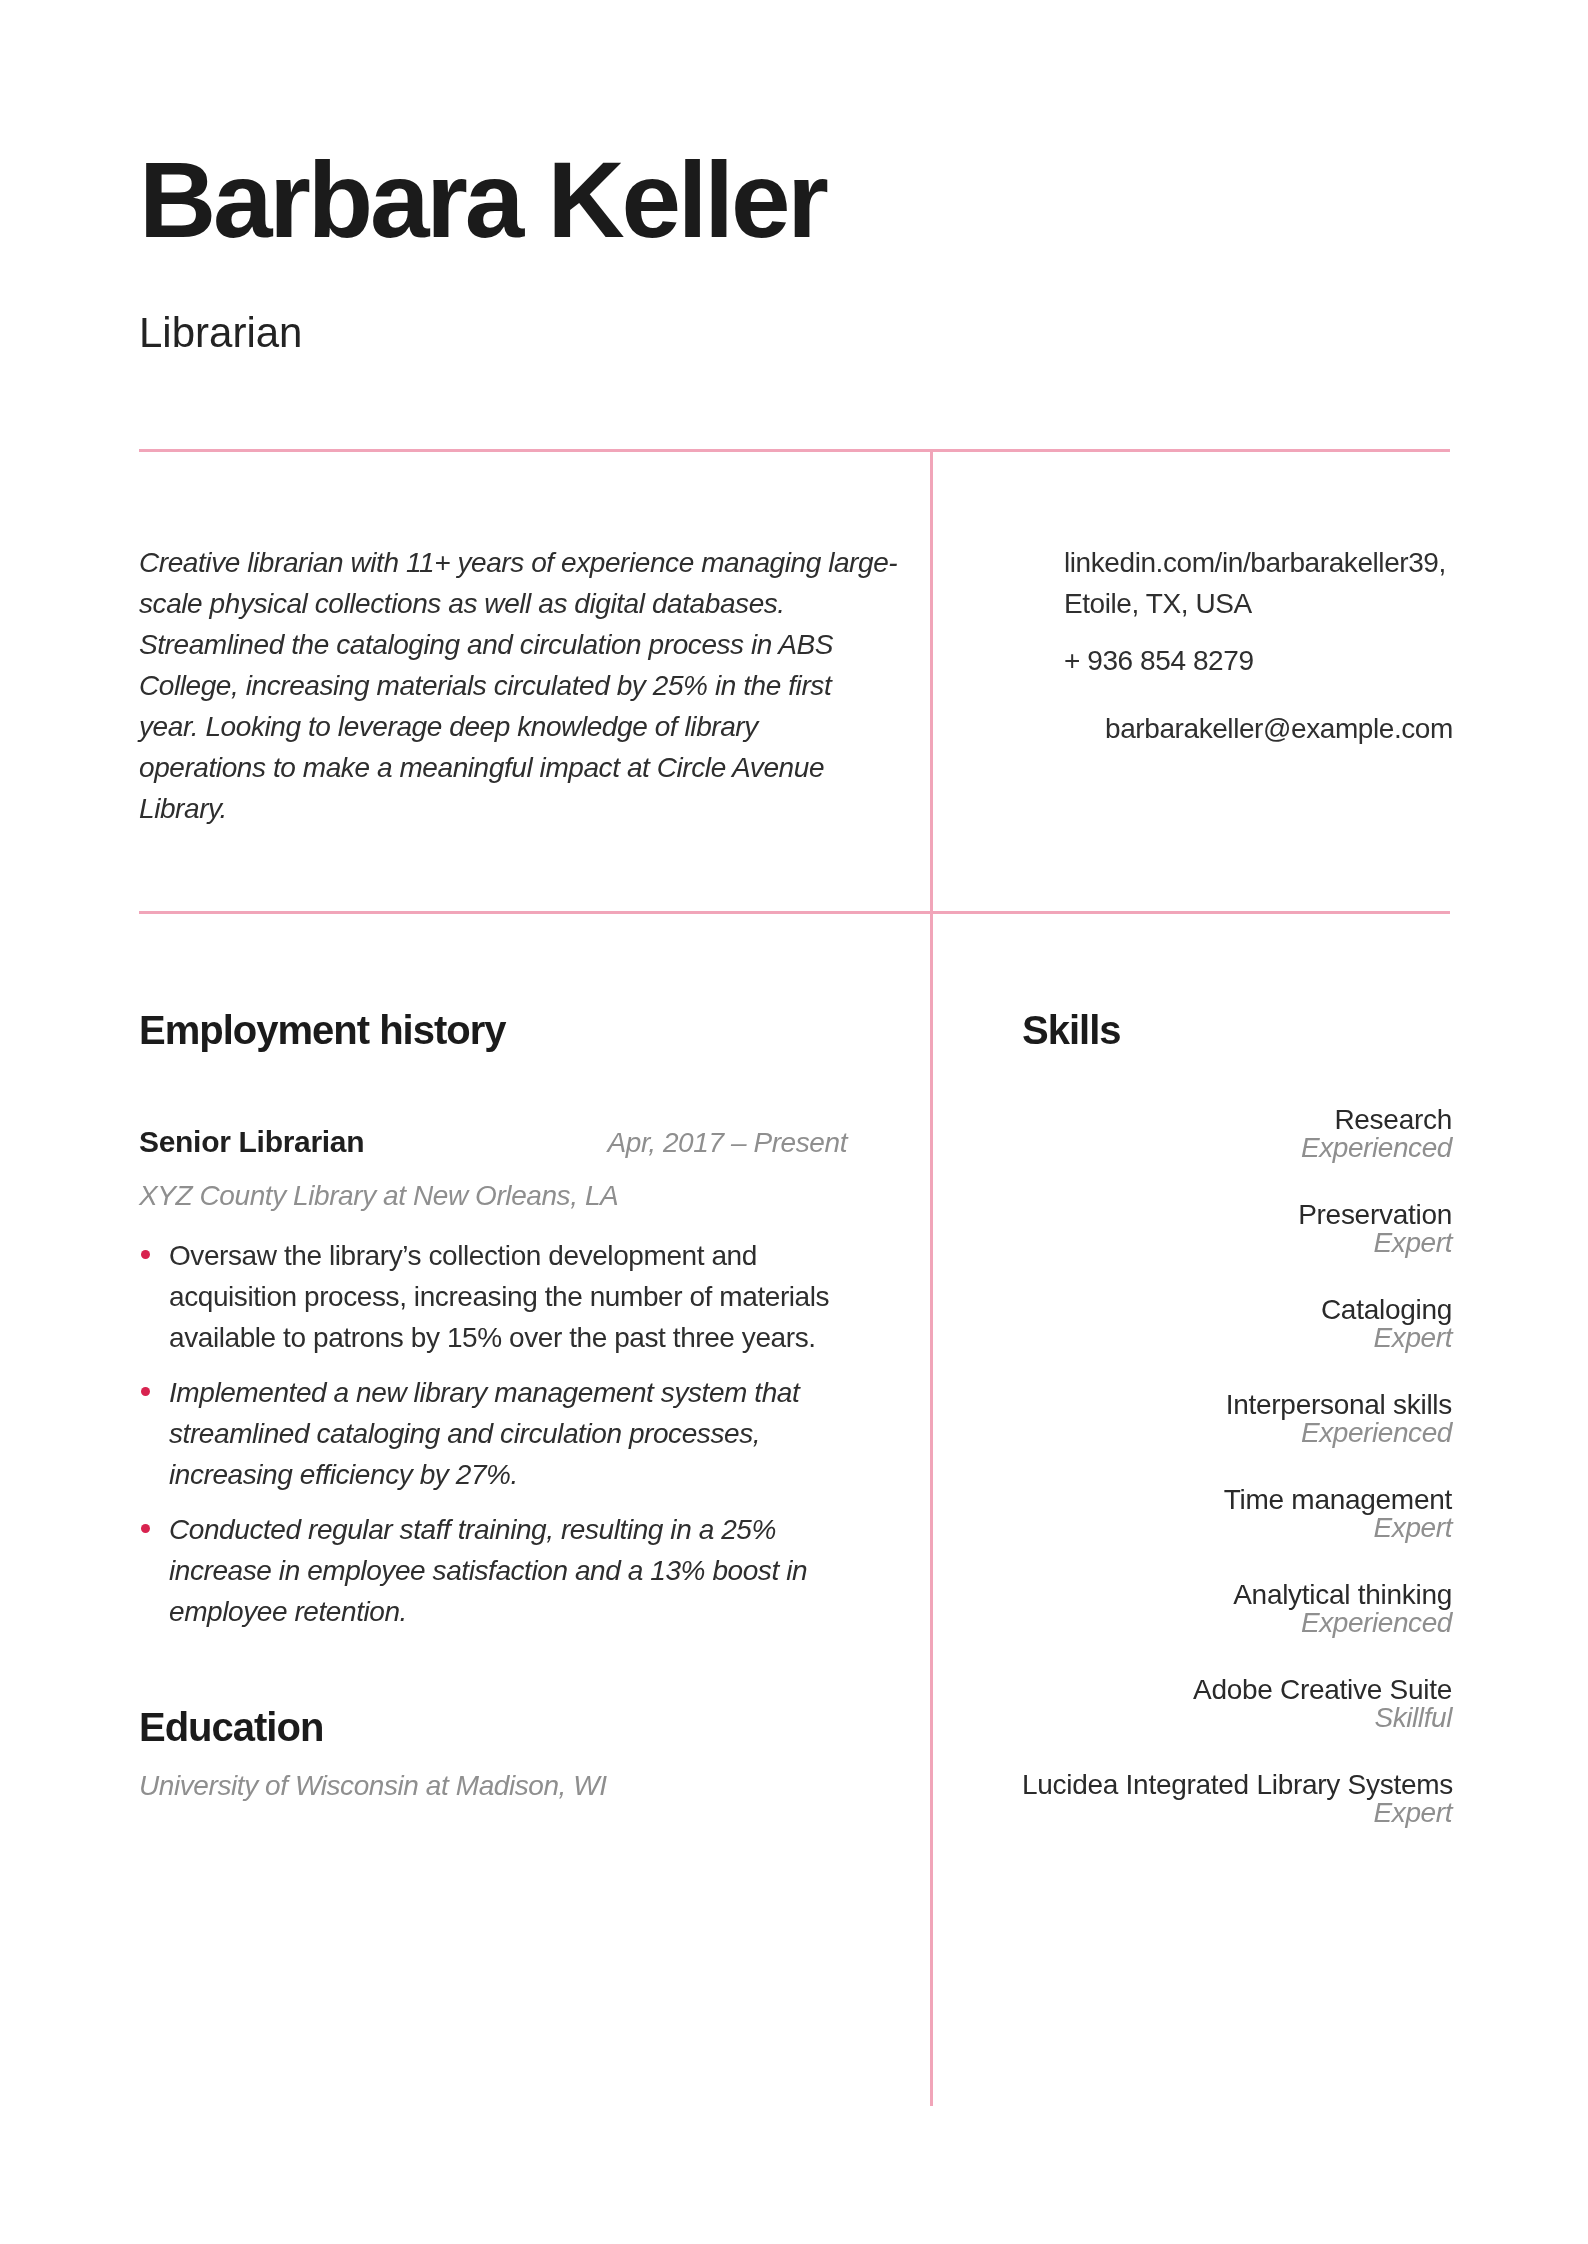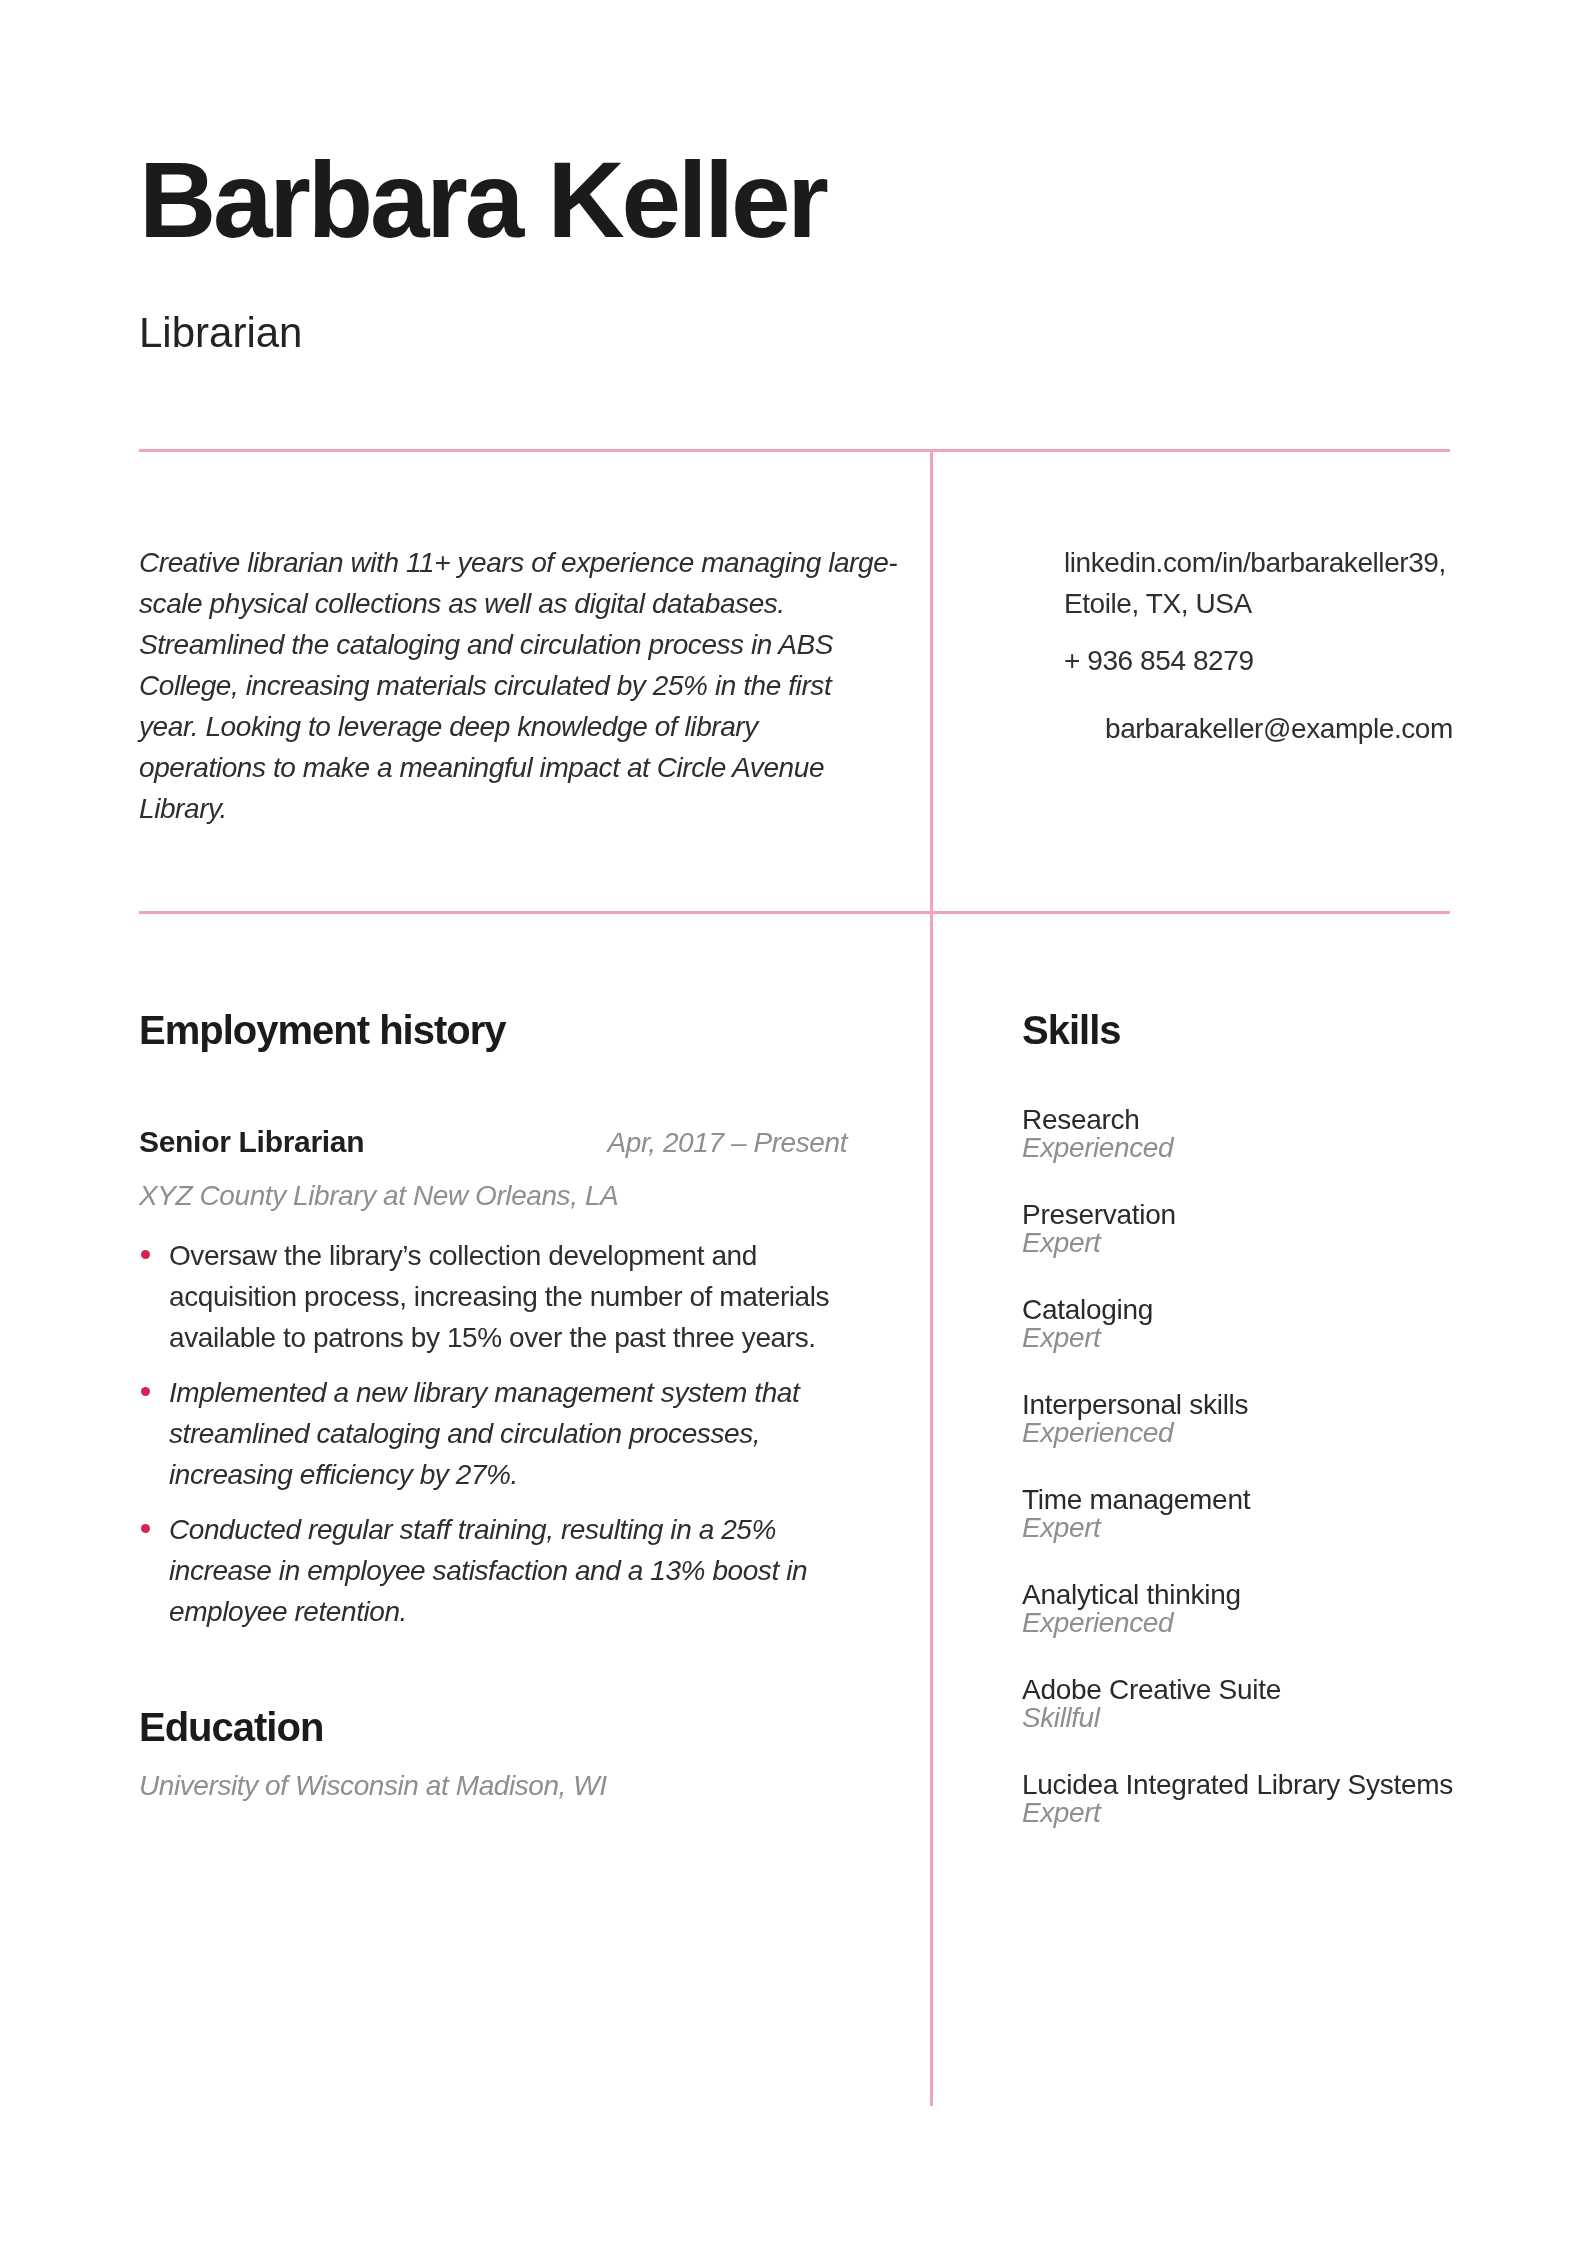--- a/index.html
+++ b/index.html
@@ -95,21 +95,21 @@
     white-space: pre-line;
   }
   ul.bullets li + li { margin-top: 14px; font-style: italic; }
   ul.bullets li::before {
     content: "";
     position: absolute; left: 2px; top: 15px;
     width: 9px; height: 9px; border-radius: 50%;
     background: var(--bullet);
   }
   
-  .skills { margin-top: 56px; }
+  .skills { margin-top: 56px; text-align: right; }
   .skill { margin-bottom: 39px; }
   .skill-name {
     font-size: 28px; line-height: 1;
     letter-spacing: -0.01em;
     color: #2a2a2a;
     white-space: nowrap;
   }
   .skill-level {
     margin-top: 0;
     font-size: 28px; font-style: italic; line-height: 1;

